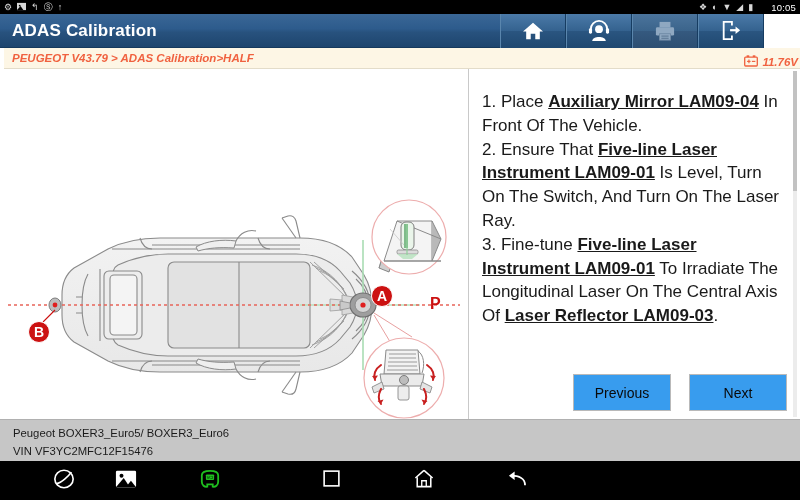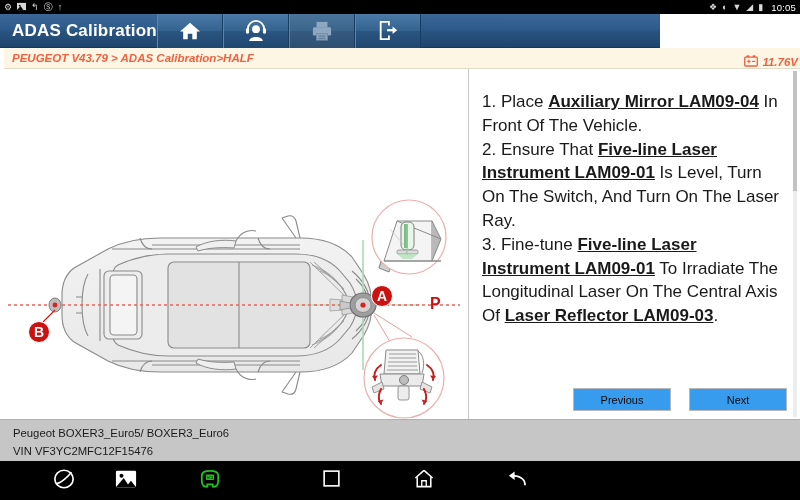--- a/index.html
+++ b/index.html
@@ -13,27 +13,27 @@
 
   
   .statusbar {
     position: absolute; top: 0; left: 0; width: 800px; height: 14px;
     background: #000; color: #fff;
     display: flex; align-items: center; justify-content: space-between;
     padding: 0 4px;
   }
   .sb-left, .sb-right { display: flex; align-items: center; gap: 5px; }
   .sb-ico { display: inline-block; line-height: 1; font-size: 9px; color: #d8d8d8; }
-  .sb-clock { font-size: 9.5px; color: #fff; letter-spacing: .2px; margin-left: 3px; }
+  .sb-clock { font-size: 9.5px; color: #fff; letter-spacing: .2px; margin-left: 13px; }
 
   
   .titlebar {
-    position: absolute; top: 14px; left: 0; width: 660px; height: 34px;
+    position: absolute; top: 14px; left: 0; width: 764px; height: 34px;
     background: linear-gradient(to bottom, #3a6796 0%, #2d5b8c 45%, #28527e 55%, #1e456e 100%);
-    display: flex; align-items: center; justify-content: flex-start;
+    display: flex; align-items: center; justify-content: space-between;
     border-bottom: 1px solid #15395d;
   }
   .app-title {
     color: #fff; font-size: 17px; font-weight: bold;
     padding-left: 12px; letter-spacing: .2px;
   }
   .tb-buttons { display: flex; height: 34px; align-items: stretch; }
   .tb-btn {
     width: 66px; height: 34px;
     display: flex; align-items: center; justify-content: center;
@@ -92,24 +92,24 @@
     margin-top: 13px; font-size: 17px; color: #1a1a1a; line-height: 1.4;
   }
   .instr-body b { font-weight: bold; text-decoration: underline; }
 
   
   .btn-row {
     position: absolute; right: 13px; bottom: 8px;
     display: flex; gap: 18px;
   }
   .nav-btn {
-    width: 98px; height: 23px;
+    width: 98px; height: 37px;
     background: #389cee;
     border: 1px solid #b9b9b9;
-    color: #0a0a0a; font-size: 11px;
+    color: #0a0a0a; font-size: 14px;
     display: flex; align-items: center; justify-content: center;
     cursor: pointer;
   }
 
   
   .infobar {
     position: absolute; top: 419px; left: 0; width: 800px; height: 42px;
     background: #c6c6c6; border-top: 1px solid #b0b0b0;
     padding: 5px 0 12px 13px;
   }

